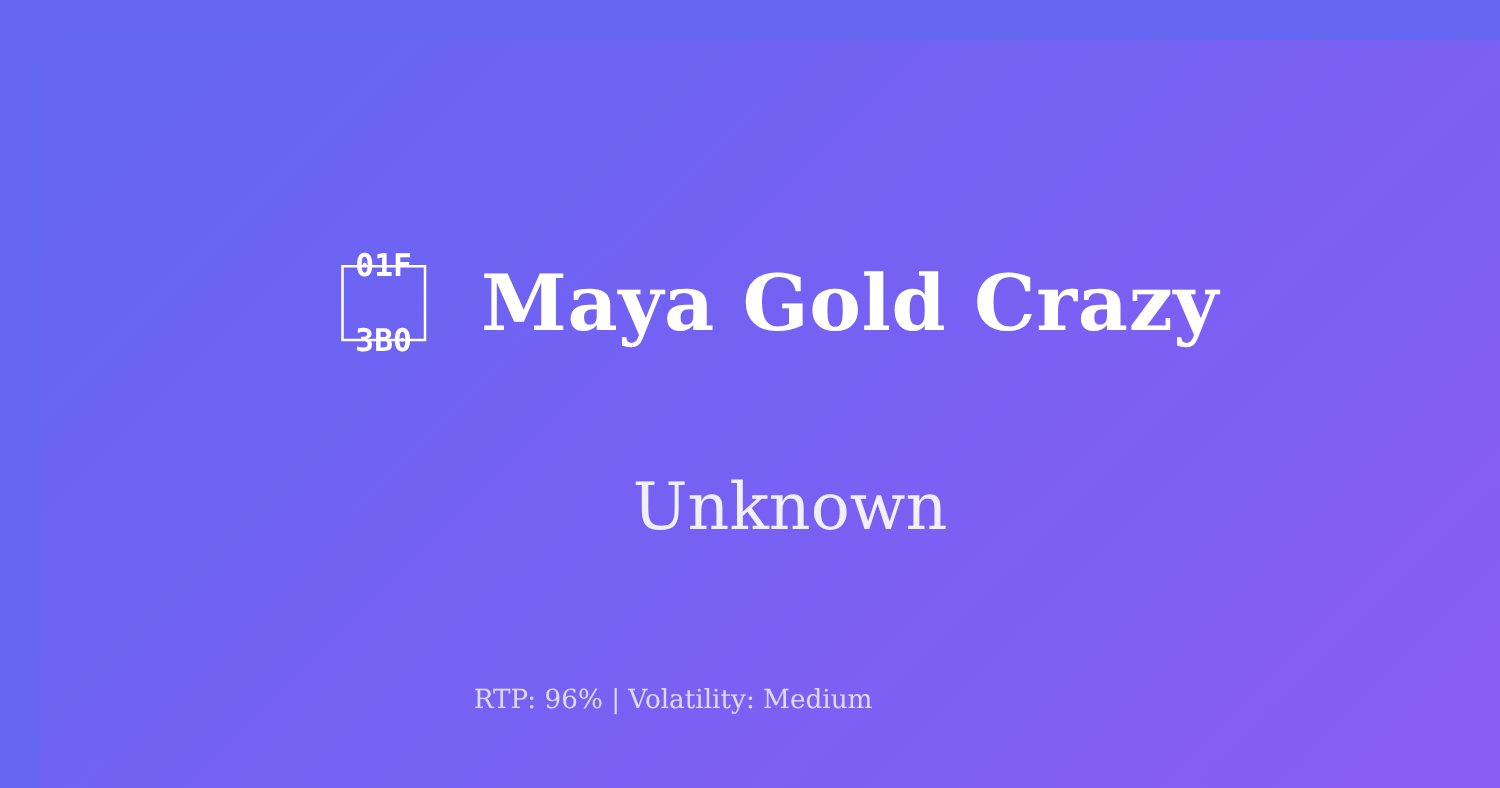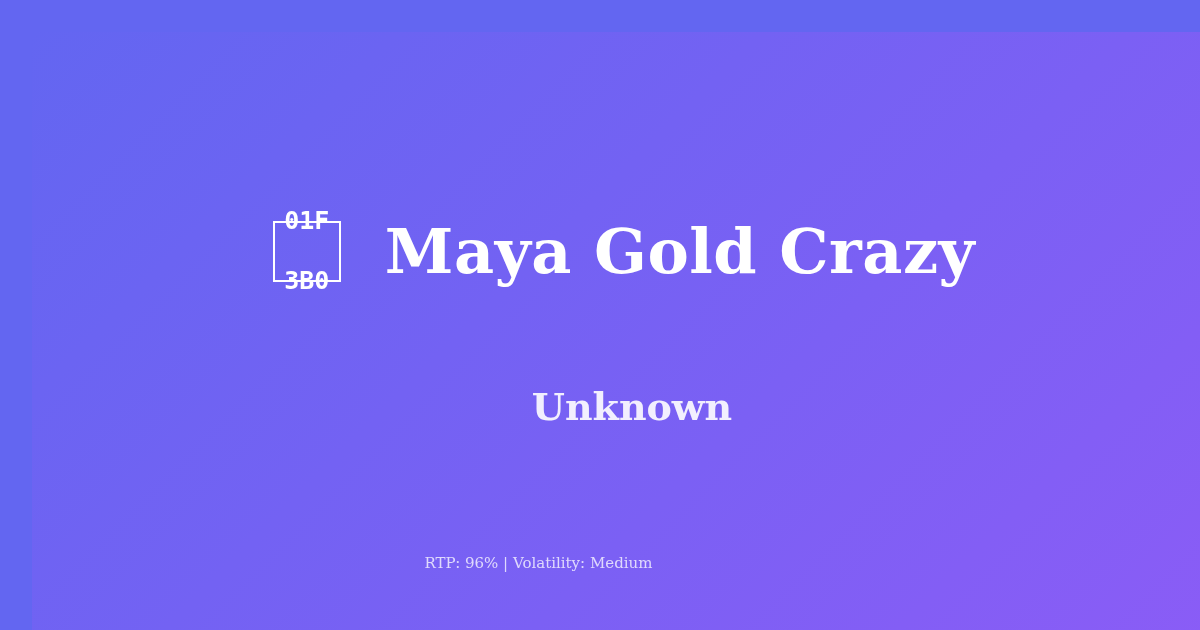--- a/index.html
+++ b/index.html
@@ -75,38 +75,38 @@
     font-weight: 700;
     font-size: 62px;
     line-height: 1.05;
     color: #ffffff;
     white-space: nowrap;
     letter-spacing: 0.5px;
   }
 
   .subtitle {
     font-family: "DejaVu Serif", "Liberation Serif", serif;
-    font-weight: 700;
-    font-size: 38px;
+    font-weight: 400;
+    font-size: 52px;
     line-height: 1.2;
     color: rgba(255, 255, 255, 0.90);
     margin-top: 52px;
     white-space: nowrap;
   }
 
   
   .meta {
     position: absolute;
     left: 0;
     bottom: 73px;
     width: 1013px;
     text-align: center;
     font-family: "DejaVu Serif", "Liberation Serif", serif;
     font-weight: 400;
-    font-size: 15px;
+    font-size: 21px;
     line-height: 1.3;
     color: rgba(255, 255, 255, 0.76);
     white-space: nowrap;
   }
 </style>
 </head>
 <body>
 
 <div class="card">
 

